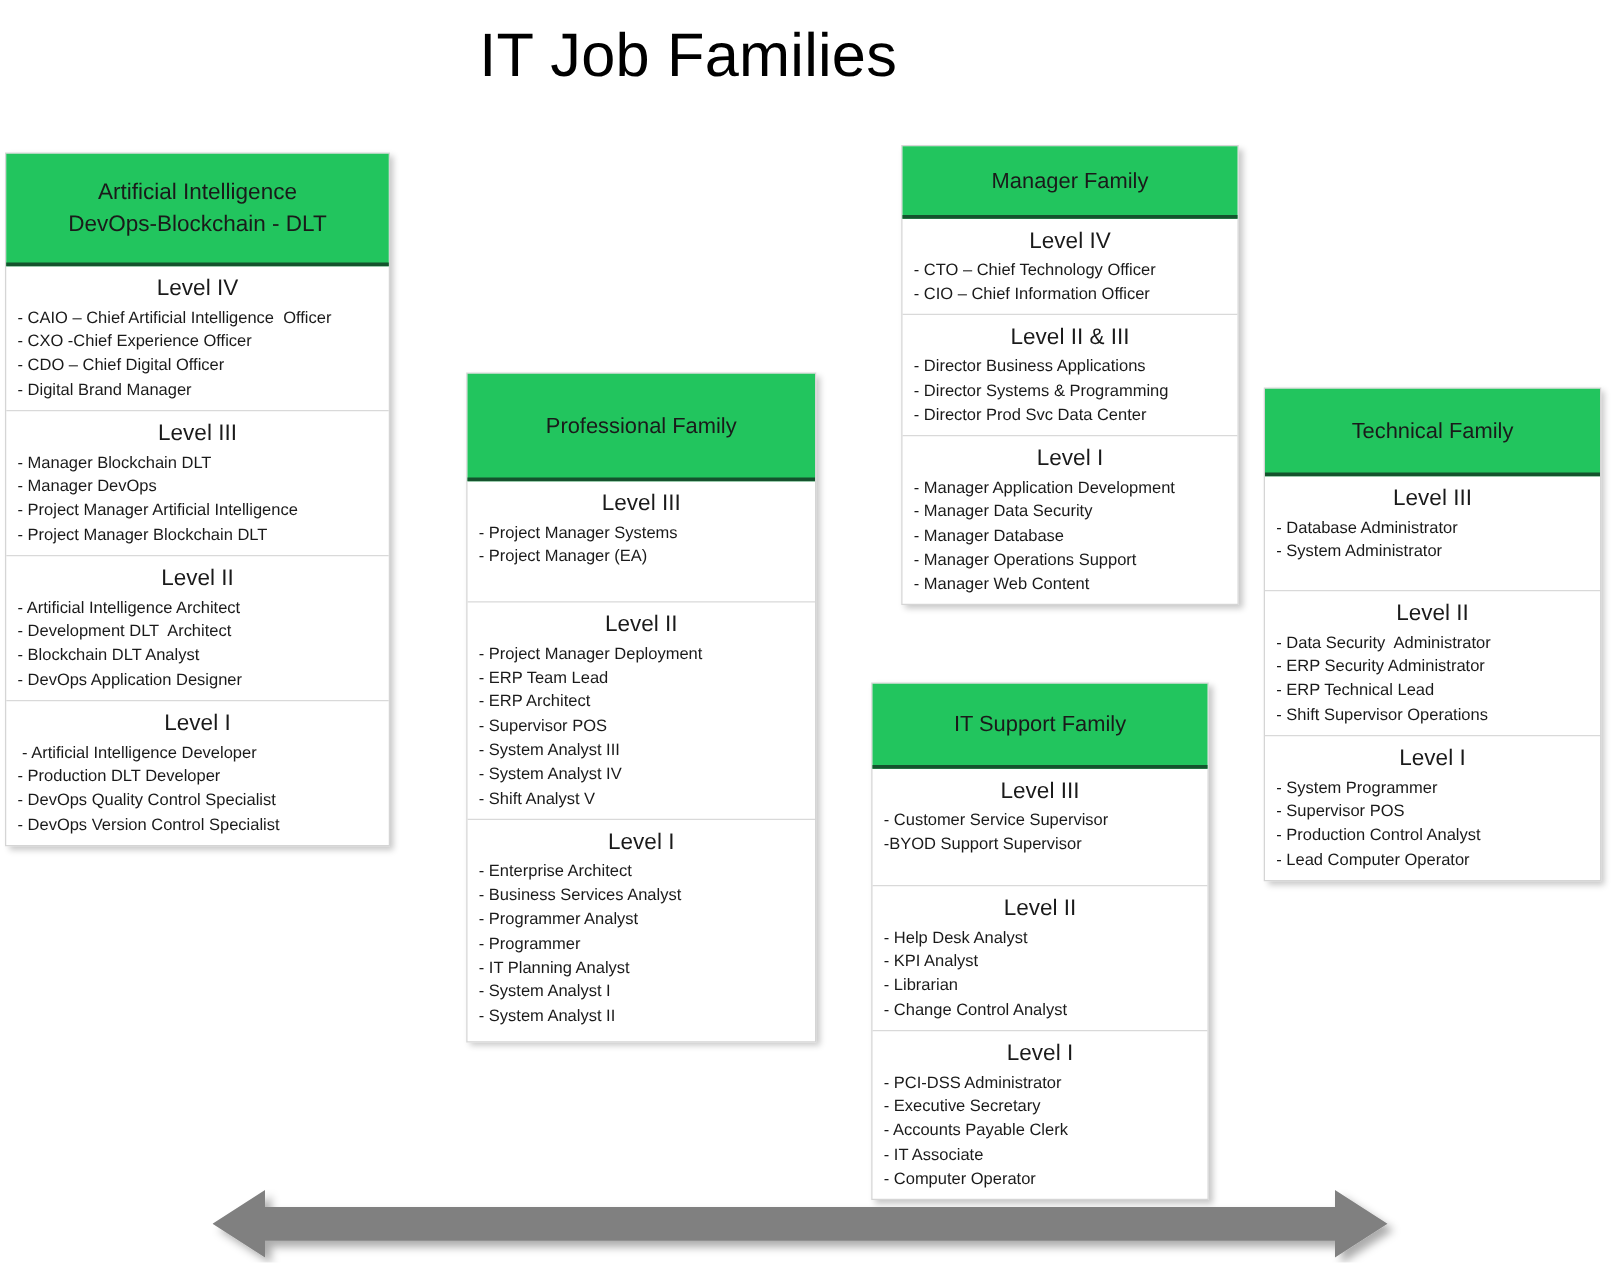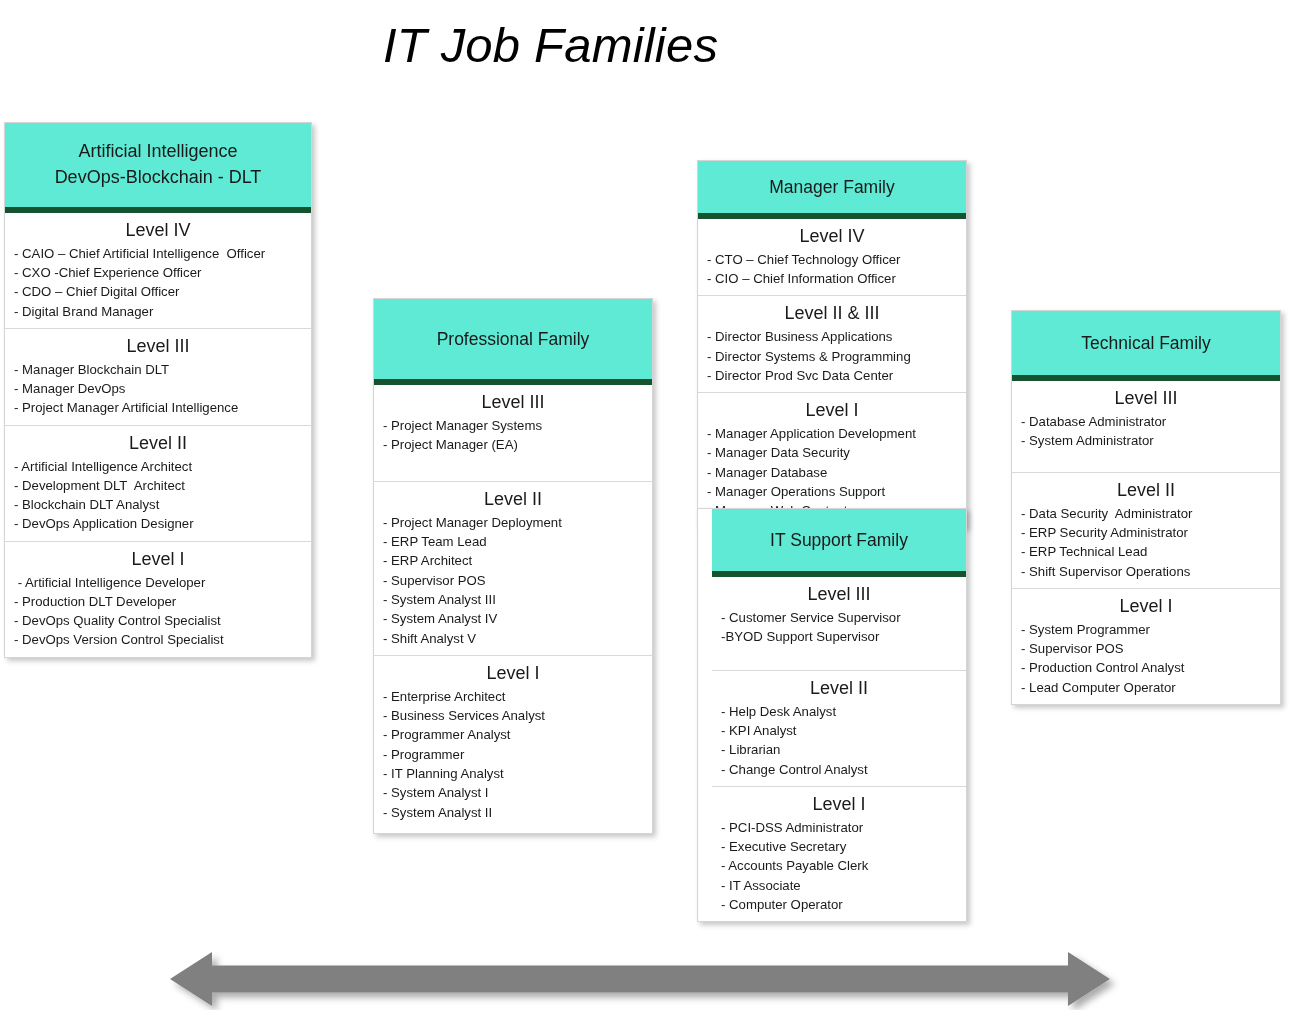--- a/index.html
+++ b/index.html
@@ -21,34 +21,33 @@
     position: absolute;
     left: 0;
     top: 18px;
     width: 1101px;
     text-align: center;
     font-size: 49px;
     font-weight: 400;
     line-height: 1.12;
     color: #000000;
     letter-spacing: 0.2px;
-    font-style: italic;
   }
 
   
   .family {
     position: absolute;
     background: #ffffff;
     border: 1px solid #d5d5d5;
     box-shadow: 3px 3px 5px rgba(0,0,0,0.22);
     box-sizing: border-box;
   }
   .family-header {
-    background: #5eead4;
-    border-bottom: 6px solid #14532d;
+    background: #22c55e;
+    border-bottom: 3px solid #14532d;
     text-align: center;
     font-size: 17.5px;
     line-height: 1.42;
     color: #1a1a1a;
     display: flex;
     align-items: center;
     justify-content: center;
     box-sizing: border-box;
     padding: 4px 6px;
   }
@@ -79,24 +78,24 @@
     white-space: pre;
   }
 
   
   #family-ai          { left: 4px;    top: 122px; width: 308px; }
   #family-ai .family-header { height: 90px; font-size: 18px; }
 
   #family-professional{ left: 373px;  top: 298px; width: 280px; }
   #family-professional .family-header { height: 86px; }
 
-  #family-manager     { left: 697px;  top: 116px; width: 270px; margin-top: 44px; }
+  #family-manager     { left: 721px;  top: 116px; width: 270px; }
   #family-manager .family-header { height: 58px; }
 
-  #family-itsupport   { left: 697px;  top: 508px; width: 270px; padding-left: 14px; }
+  #family-itsupport   { left: 697px;  top: 546px; width: 270px; }
   #family-itsupport .family-header { height: 68px; }
 
   #family-technical   { left: 1011px; top: 310px; width: 270px; }
   #family-technical .family-header { height: 70px; }
 
   
   #family-ai .level         { min-height: 78px; }
   #family-professional .lvl-3 { min-height: 97px; }
   #family-professional .lvl-2 { min-height: 152px; }
   #family-professional .lvl-1 { min-height: 177px; }
@@ -138,20 +137,21 @@
       <li>- Digital Brand Manager</li>
     </ul>
   </div>
 
   <div class="level lvl-3">
     <div class="level-title">Level III</div>
     <ul class="level-items">
       <li>- Manager Blockchain DLT</li>
       <li>- Manager DevOps</li>
       <li>- Project Manager Artificial Intelligence</li>
+      <li>- Project Manager Blockchain DLT</li>
     </ul>
   </div>
 
   <div class="level lvl-2">
     <div class="level-title">Level II</div>
     <ul class="level-items">
       <li>- Artificial Intelligence Architect</li>
       <li>- Development DLT  Architect</li>
       <li>- Blockchain DLT Analyst</li>
       <li>- DevOps Application Designer</li>

